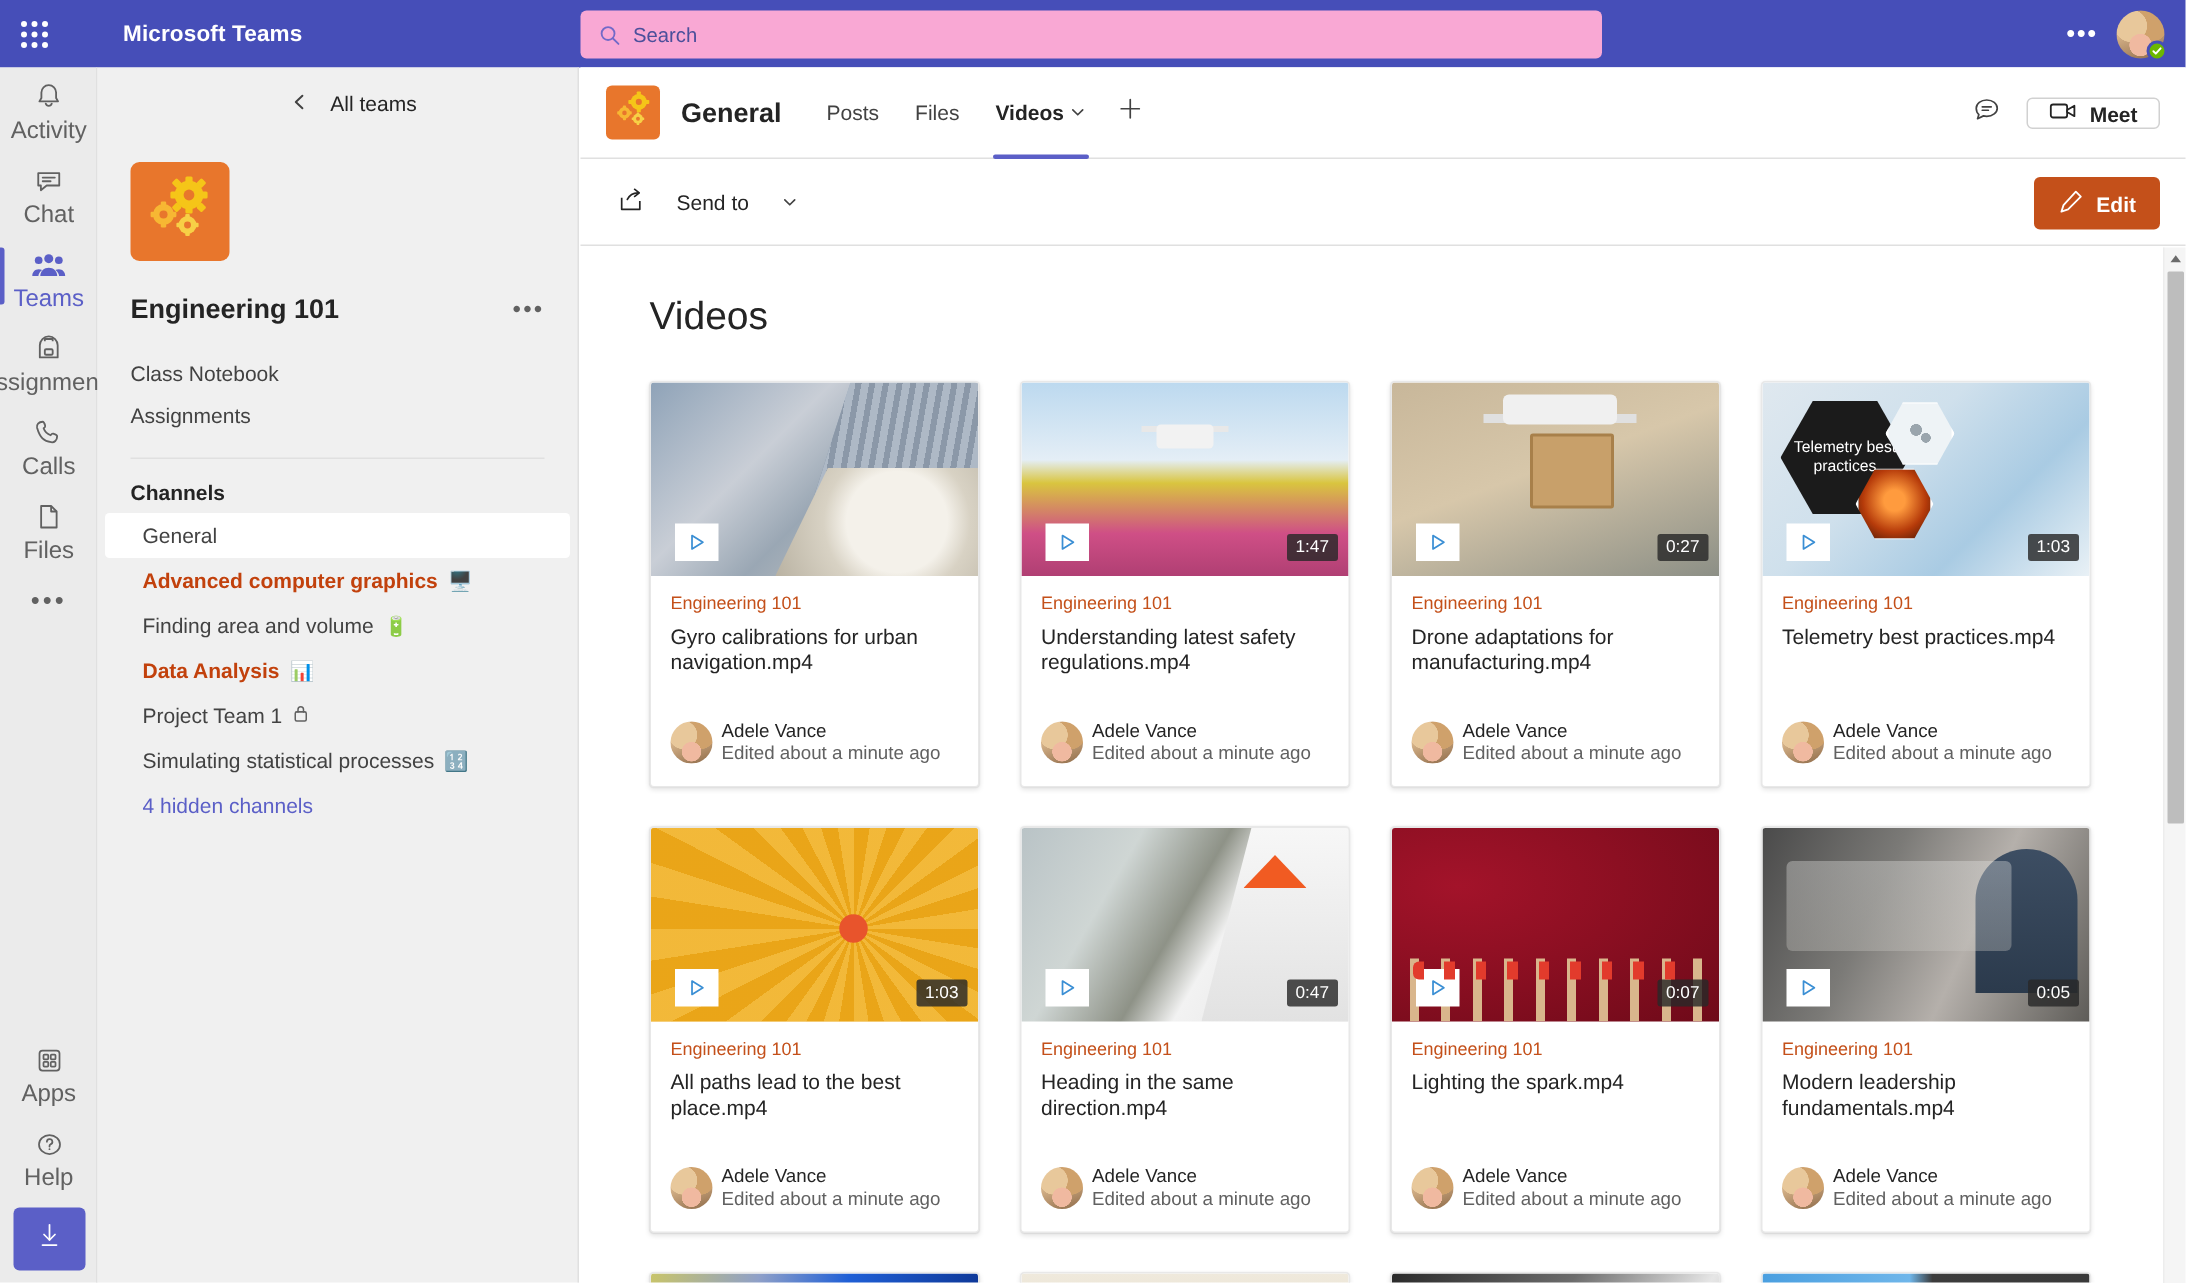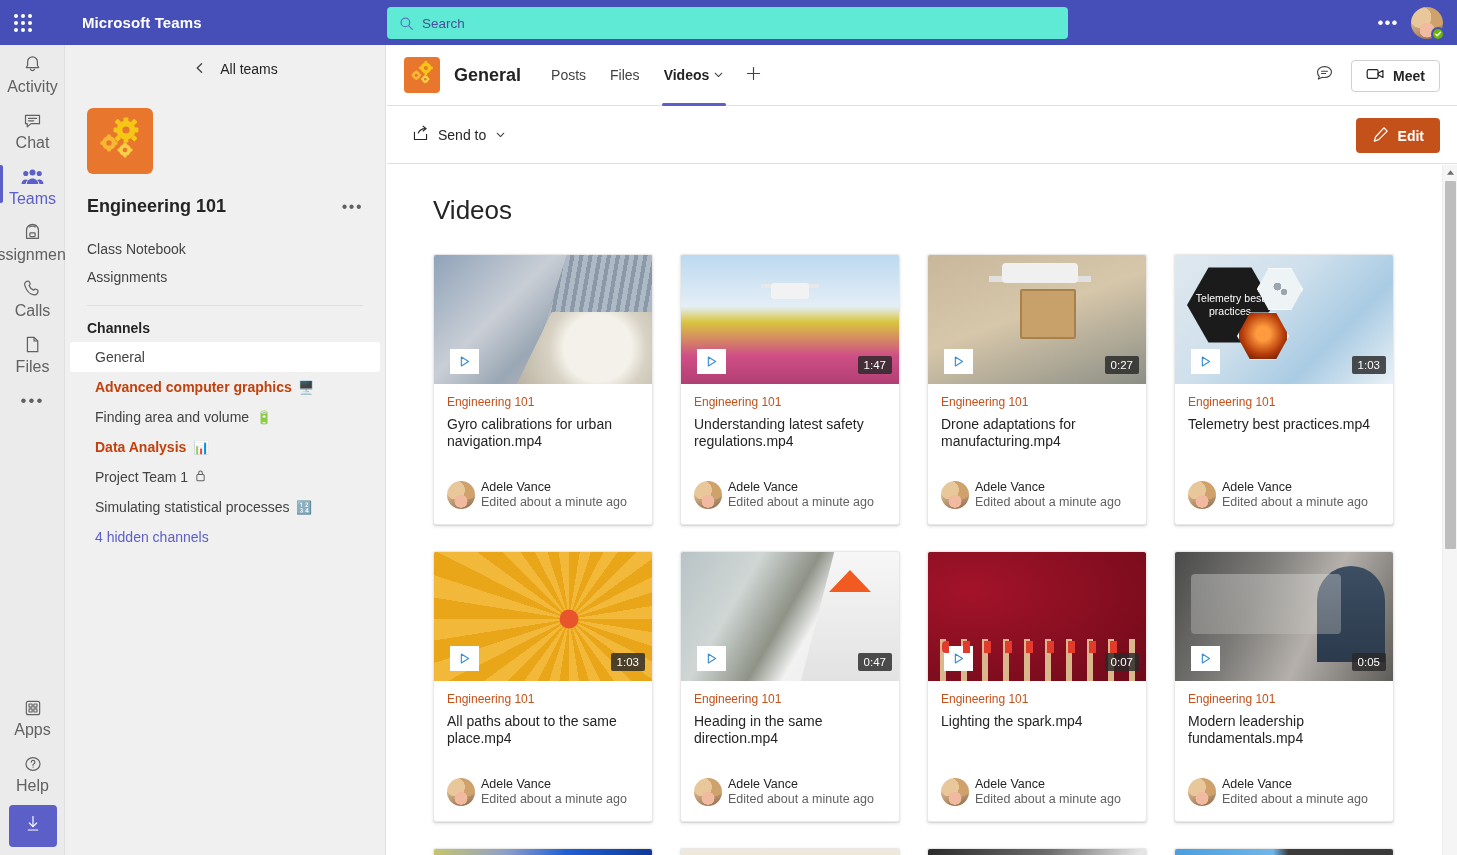--- a/index.html
+++ b/index.html
@@ -34,21 +34,21 @@
   .app-title {
     color: #fff; font-size: 15px; font-weight: bold;
     margin-left: 36px; letter-spacing: .1px;
   }
   .search-wrap {
     position: absolute; left: 387px; top: 7px;
     width: 681px; height: 32px;
   }
   .search-box {
     width: 100%; height: 100%;
-    background: #5eead4;
+    background: #f9a8d4;
     border-radius: 4px;
     display: flex; align-items: center;
     padding-left: 12px;
     cursor: text;
   }
   .search-box .s-icon { color: #5b5fc7; opacity: .85; display: flex; }
   .search-ph { color: #4b4f9b; font-size: 13.5px; margin-left: 8px; }
   .topbar-right {
     position: absolute; right: 10px; top: 0; height: 45px;
     display: flex; align-items: center; gap: 8px;
@@ -193,33 +193,33 @@
   }
   .header-right {
     position: absolute; right: 17px; top: 0; height: 61px;
     display: flex; align-items: center; gap: 12px;
   }
   .icon-btn {
     width: 30px; height: 30px; display: flex; align-items: center;
     justify-content: center; color: #424242; cursor: pointer;
   }
   .meet-btn {
-    height: 32px; border: 1px solid #d1d1d1; border-radius: 4px;
+    height: 21px; border: 1px solid #d1d1d1; border-radius: 4px;
     display: flex; align-items: center; gap: 8px; padding: 0 14px;
     font-size: 14px; font-weight: bold; color: #242424; cursor: pointer;
     background: #fff;
   }
 
   .toolbar {
     height: 58px; display: flex; align-items: center;
     padding: 0 17px 0 17px; border-bottom: 1px solid #e0e0e0;
     position: relative; background: #fff;
   }
   .send-to {
-    display: flex; align-items: center; gap: 9px;
+    display: flex; align-items: center; gap: 22px;
     font-size: 14px; color: #242424; cursor: pointer; padding: 6px 8px;
   }
   .edit-btn {
     position: absolute; right: 17px; top: 12px;
     height: 35px; padding: 0 16px; background: #c4501a;
     border-radius: 4px; display: flex; align-items: center; gap: 9px;
     color: #fff; font-size: 14px; font-weight: bold; cursor: pointer;
     border: none;
   }
 
@@ -811,21 +811,21 @@
         <div class="thumb t5">
           <div class="play-badge">
             <svg width="13" height="13" viewBox="0 0 14 14" fill="none" stroke="#3b8fd4" stroke-width="1.25" stroke-linejoin="round">
                 <polygon points="3.6,2.2 11.4,7 3.6,11.8"></polygon>
               </svg>
           </div>
           <div class="dur-badge">1:03</div>
         </div>
         <div class="card-body">
           <div class="card-chan">Engineering 101</div>
-          <div class="card-title">All paths about to the same place.mp4</div>
+          <div class="card-title">All paths lead to the best place.mp4</div>
           <div class="card-foot">
             <div class="mini-avatar"></div>
             <div>
               <div class="meta-name">Adele Vance</div>
               <div class="meta-edited">Edited about a minute ago</div>
             </div>
           </div>
         </div>
       </div>
 

